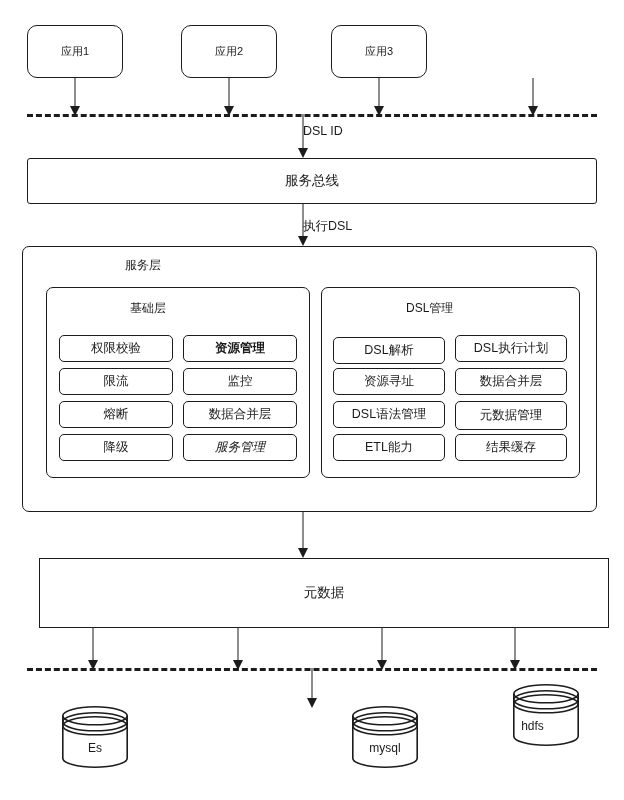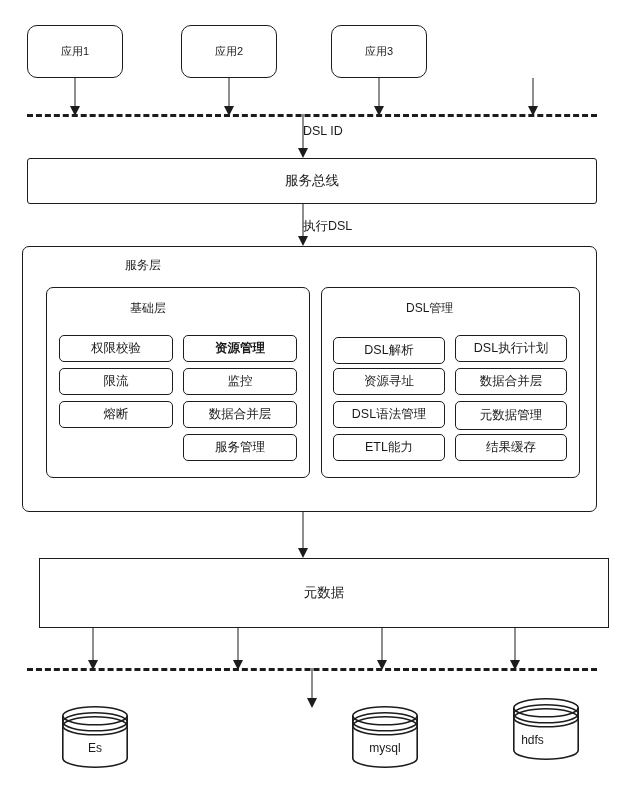--- a/index.html
+++ b/index.html
@@ -114,24 +114,25 @@
     </div>
     <div class="edge-label" style="left: 303px; top: 124px;">DSL ID</div>
     <div class="edge-label" style="left: 303px; top: 218px;">执行DSL</div>
     <div class="outer-panel" style="left: 22px; top: 246px; width: 575px; height: 266px;"></div>
     <div class="panel-title" style="left: 125px; top: 257px;">服务层</div>
     <div class="sub-panel" style="left: 46px; top: 287px; width: 264px; height: 191px;"></div>
     <div class="panel-title" style="left: 130px; top: 300px;">基础层</div>
     <div class="item" style="left: 59px; top: 335px; width: 114px; height: 27px;">权限校验</div>
     <div class="item" style="left: 59px; top: 368px; width: 114px; height: 27px;">限流</div>
     <div class="item" style="left: 59px; top: 401px; width: 114px; height: 27px;">熔断</div>
+    <div class="item" style="left: 59px; top: 434px; width: 114px; height: 27px;">降级</div>
     <div class="item" style="left: 183px; top: 335px; width: 114px; height: 27px; font-weight: bold;">资源管理</div>
     <div class="item" style="left: 183px; top: 368px; width: 114px; height: 27px;">监控</div>
     <div class="item" style="left: 183px; top: 401px; width: 114px; height: 27px;">数据合并层</div>
-    <div class="item" style="left: 183px; top: 434px; width: 114px; height: 27px;">服务管理</div>
+    <div class="item" style="left: 183px; top: 434px; width: 114px; height: 27px; font-style: italic;">服务管理</div>
     <div class="sub-panel" style="left: 321px; top: 287px; width: 259px; height: 191px;"></div>
     <div class="panel-title" style="left: 406px; top: 300px;">DSL管理</div>
     <div class="item" style="left: 333px; top: 337px; width: 112px; height: 27px;">DSL解析</div>
     <div class="item" style="left: 333px; top: 368px; width: 112px; height: 27px;">资源寻址</div>
     <div class="item" style="left: 333px; top: 401px; width: 112px; height: 27px;">DSL语法管理</div>
     <div class="item" style="left: 333px; top: 434px; width: 112px; height: 27px;">ETL能力</div>
     <div class="item" style="left: 455px; top: 335px; width: 112px; height: 27px;">DSL执行计划</div>
     <div class="item" style="left: 455px; top: 368px; width: 112px; height: 27px;">数据合并层</div>
     <div class="item" style="left: 455px; top: 401px; width: 112px; height: 29px;">元数据管理</div>
     <div class="item" style="left: 455px; top: 434px; width: 112px; height: 27px;">结果缓存</div>
@@ -173,21 +174,21 @@
     </div>
     <div class="cyl" style="left: 352px; top: 706px; width: 66px; height: 62px;">
       <svg width="66" height="62" viewBox="0 0 66 62">
         <path d="M 0.7999999999999972 9.8 L 0.7999999999999972 52.2 A 32.2 9 0 0 0 65.2 52.2 L 65.2 9.8" fill="#ffffff" stroke="#1c1c1c" stroke-width="1.6"></path>
         <ellipse cx="33" cy="9.8" rx="32.2" ry="9" fill="none" stroke="#1c1c1c" stroke-width="1.6"></ellipse>
         <ellipse cx="33" cy="15.8" rx="32.2" ry="9" fill="none" stroke="#1c1c1c" stroke-width="1.6"></ellipse>
         <ellipse cx="33" cy="19.8" rx="32.2" ry="9" fill="none" stroke="#1c1c1c" stroke-width="1.6"></ellipse>
       </svg>
       <div class="cyl-label" style="top: 35px;">mysql</div>
     </div>
-    <div class="cyl" style="left: 486px; top: 698px; width: 66px; height: 62px; padding-left: 27px;">
+    <div class="cyl" style="left: 486px; top: 684px; width: 66px; height: 62px; padding-left: 27px;">
       <svg width="66" height="62" viewBox="0 0 66 62">
         <path d="M 0.7999999999999972 9.8 L 0.7999999999999972 52.2 A 32.2 9 0 0 0 65.2 52.2 L 65.2 9.8" fill="#ffffff" stroke="#1c1c1c" stroke-width="1.6"></path>
         <ellipse cx="33" cy="9.8" rx="32.2" ry="9" fill="none" stroke="#1c1c1c" stroke-width="1.6"></ellipse>
         <ellipse cx="33" cy="15.8" rx="32.2" ry="9" fill="none" stroke="#1c1c1c" stroke-width="1.6"></ellipse>
         <ellipse cx="33" cy="19.8" rx="32.2" ry="9" fill="none" stroke="#1c1c1c" stroke-width="1.6"></ellipse>
       </svg>
       <div class="cyl-label" style="top: 35px;">hdfs</div>
     </div>
   </div>
 

